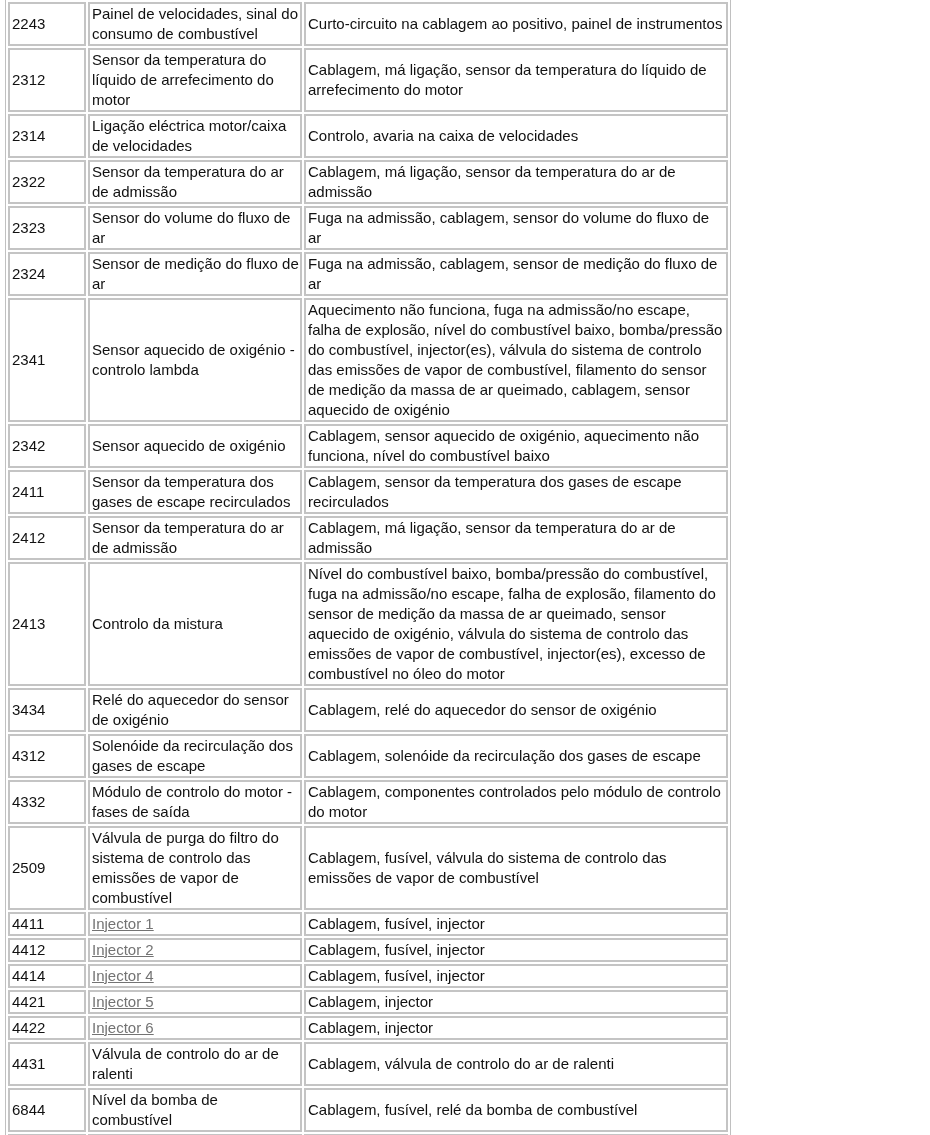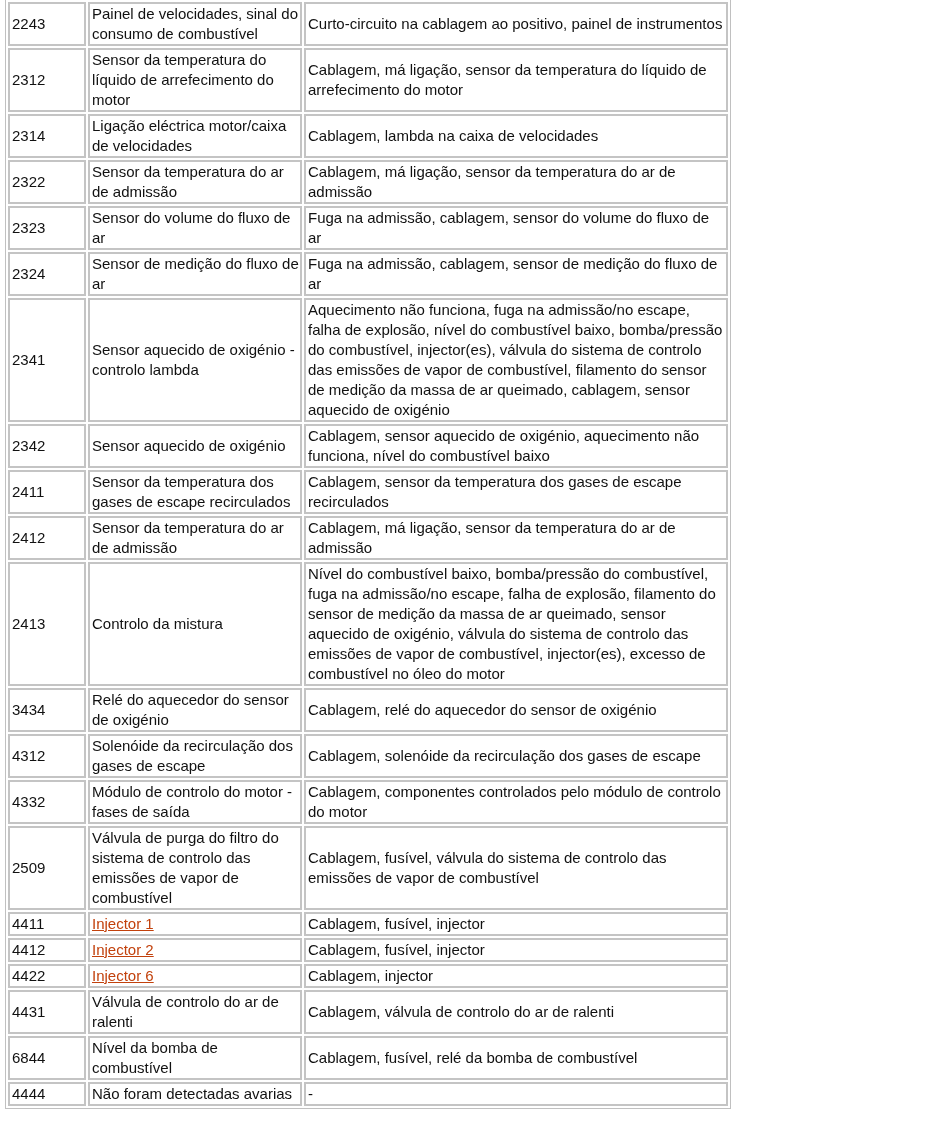--- a/index.html
+++ b/index.html
@@ -17,42 +17,42 @@
     color: #111111;
   }
   table.codes td {
     border: 2px solid #c4c4c4;
     padding: 0px 1px 0px 2px;
     vertical-align: middle;
   }
   table.codes td.code { width: 71px; }
   table.codes td.comp { width: 207px; }
   table.codes td.cause { }
-  a.link { color: #c2410c; text-decoration: underline; }
+  a.link { color: #737373; text-decoration: underline; }
 </style>
 </head>
 <body>
 
 <div class="wrap">
   <table class="codes">
     <tbody>
       <tr>
         <td class="code">2243</td>
         <td class="comp">Painel de velocidades, sinal do consumo de combustível</td>
         <td class="cause">Curto-circuito na cablagem ao positivo, painel de instrumentos</td>
       </tr>
       <tr>
         <td class="code">2312</td>
         <td class="comp">Sensor da temperatura do líquido de arrefecimento do motor</td>
         <td class="cause">Cablagem, má ligação, sensor da temperatura do líquido de arrefecimento do motor</td>
       </tr>
       <tr>
         <td class="code">2314</td>
         <td class="comp">Ligação eléctrica motor/caixa de velocidades</td>
-        <td class="cause">Cablagem, lambda na caixa de velocidades</td>
+        <td class="cause">Controlo, avaria na caixa de velocidades</td>
       </tr>
       <tr>
         <td class="code">2322</td>
         <td class="comp">Sensor da temperatura do ar de admissão</td>
         <td class="cause">Cablagem, má ligação, sensor da temperatura do ar de admissão</td>
       </tr>
       <tr>
         <td class="code">2323</td>
         <td class="comp">Sensor do volume do fluxo de ar</td>
         <td class="cause">Fuga na admissão, cablagem, sensor do volume do fluxo de ar</td>
@@ -111,20 +111,30 @@
         <td class="code">4411</td>
         <td class="comp"><a class="link" href="#">Injector 1</a></td>
         <td class="cause">Cablagem, fusível, injector</td>
       </tr>
       <tr>
         <td class="code">4412</td>
         <td class="comp"><a class="link" href="#">Injector 2</a></td>
         <td class="cause">Cablagem, fusível, injector</td>
       </tr>
       <tr>
+        <td class="code">4414</td>
+        <td class="comp"><a class="link" href="#">Injector 4</a></td>
+        <td class="cause">Cablagem, fusível, injector</td>
+      </tr>
+      <tr>
+        <td class="code">4421</td>
+        <td class="comp"><a class="link" href="#">Injector 5</a></td>
+        <td class="cause">Cablagem, injector</td>
+      </tr>
+      <tr>
         <td class="code">4422</td>
         <td class="comp"><a class="link" href="#">Injector 6</a></td>
         <td class="cause">Cablagem, injector</td>
       </tr>
       <tr>
         <td class="code">4431</td>
         <td class="comp">Válvula de controlo do ar de ralenti</td>
         <td class="cause">Cablagem, válvula de controlo do ar de ralenti</td>
       </tr>
       <tr>

